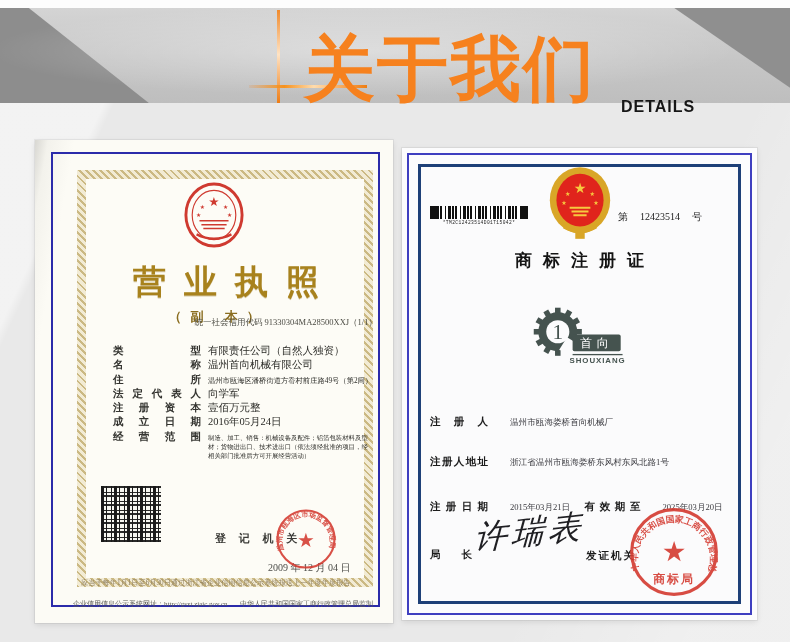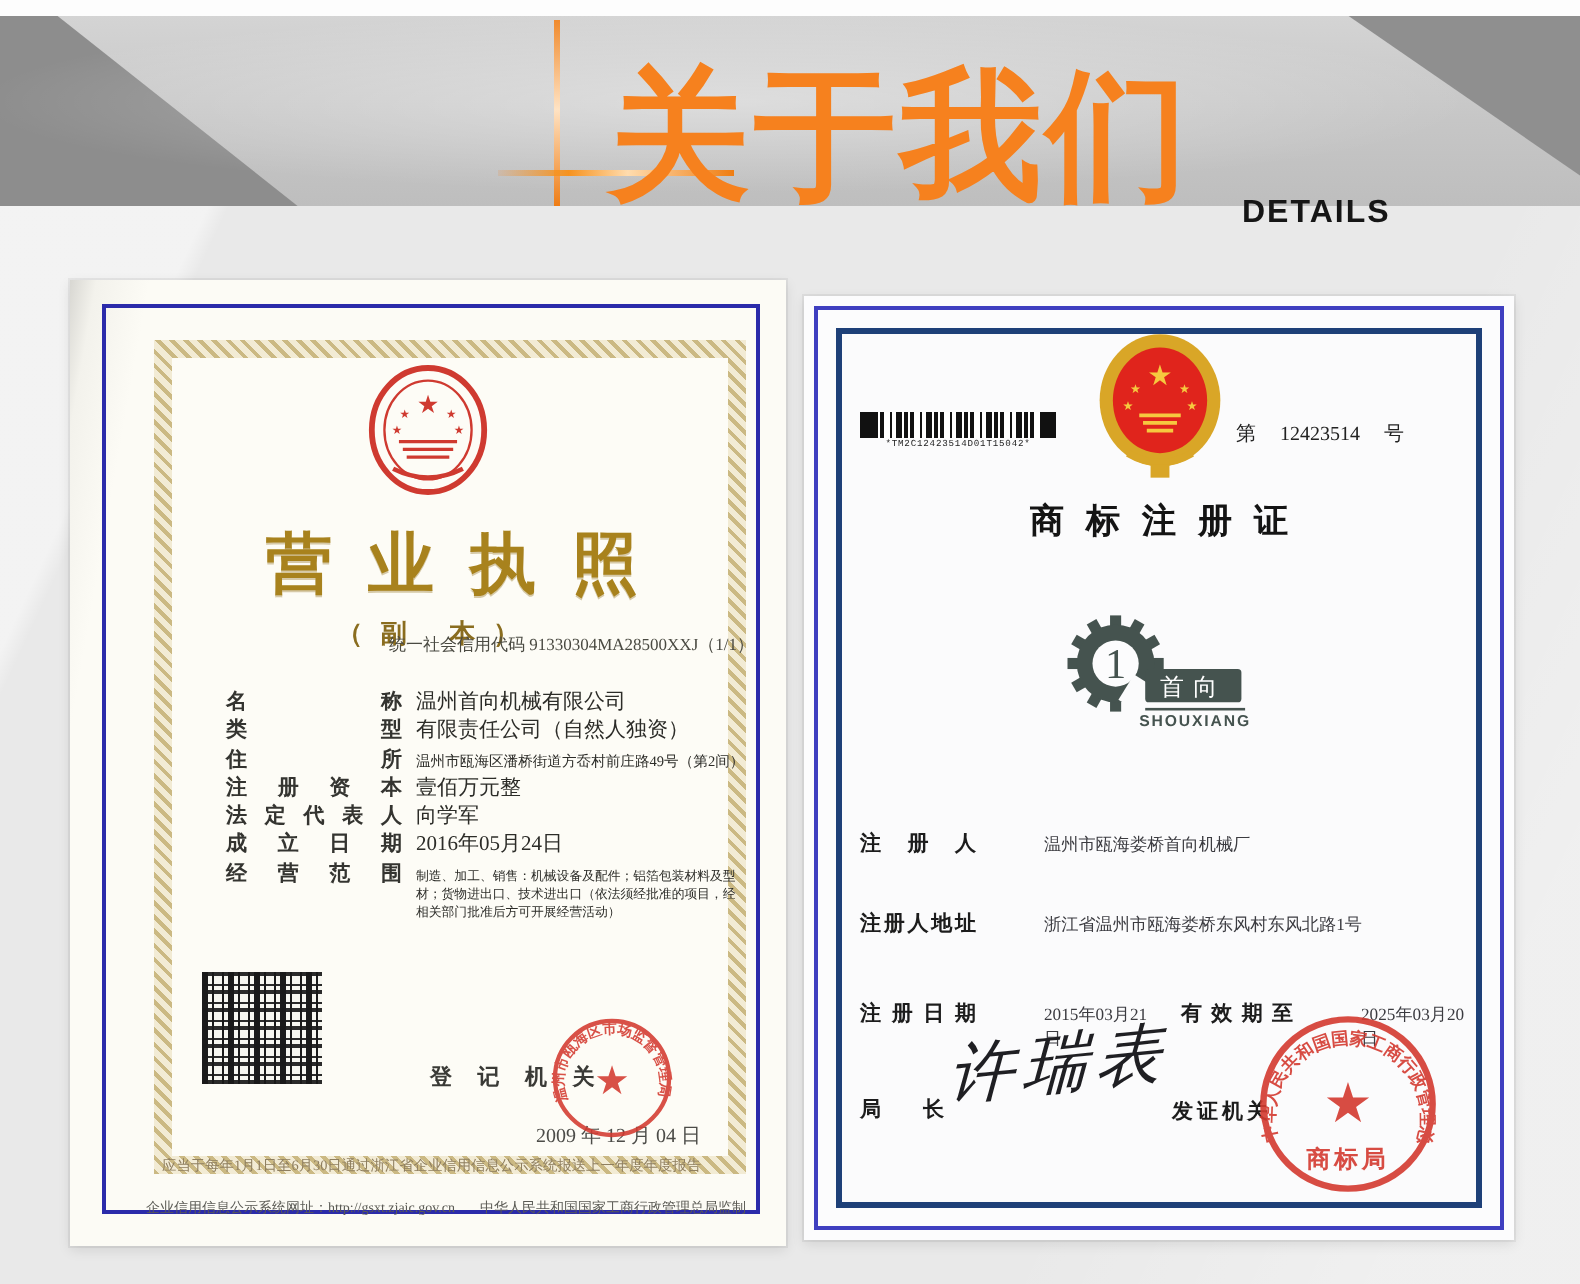--- a/index.html
+++ b/index.html
@@ -80,21 +80,21 @@
   .t-barnum{position:absolute;left:24px;top:72px;width:106px;text-align:center;font-size:4.6px;
        color:#222;letter-spacing:.4px;font-family:"Liberation Mono",monospace;}
   .t-emblem{position:absolute;left:50%;top:16px;transform:translateX(-50%);z-index:1;}
   .t-number{position:absolute;left:216px;top:62px;font-size:10px;color:#222;
        font-family:"Liberation Serif",serif;z-index:2;}
   .t-number span{margin-right:12px;}
   .t-number span:last-child{margin-right:0;}
   .t-title{position:absolute;left:0;right:0;top:101px;text-align:center;font-family:"Liberation Serif",serif;
        font-weight:bold;font-size:17px;letter-spacing:11px;text-indent:11px;color:#141414;}
   .t-logo{position:absolute;left:50%;top:156px;transform:translateX(-50%);}
-  .t-row{position:absolute;left:28px;display:flex;align-items:baseline;font-family:"Liberation Serif",serif;gap:12px;}
+  .t-row{position:absolute;left:28px;display:flex;align-items:baseline;font-family:"Liberation Serif",serif;}
   .t-reg-row{top:267px;}
   .t-addr-row{top:307px;}
   .tlabel{font-size:10.5px;font-weight:bold;color:#1c1c1c;width:58px;flex:none;
        text-align:justify;text-align-last:justify;}
   .tval{margin-left:22px;font-size:8.6px;color:#3b3b40;}
   .t-dates-row{top:352px;right:20px;}
   .t-dates-row .tval{width:104px;}
   .t-dates-row .tlabel2{font-size:10.5px;font-weight:bold;color:#1c1c1c;width:56px;flex:none;
        text-align:justify;text-align-last:justify;}
   .t-director{position:absolute;left:28px;top:400px;font-size:10.5px;font-weight:bold;color:#1c1c1c;
@@ -143,38 +143,38 @@
       <path d="M17,42 h30 M19,46 h26 M21,50 h22" stroke="#cf3a30" stroke-width="1.6"></path>
       <path d="M14,56 q18,9 36,0" stroke="#cf3a30" stroke-width="2.4" fill="none"></path>
     </svg>
 
     <div class="l-title">营业执照</div>
     <div class="l-copy">（副 本）</div>
     <div class="l-credit">统一社会信用代码 91330304MA28500XXJ（1/1）</div>
 
     <div class="l-fields">
       <div class="lrow">
+        <span class="flabel">类型</span>
+        <span class="fval">有限责任公司（自然人独资）</span>
+      </div>
+      <div class="lrow">
         <span class="flabel">名称</span>
         <span class="fval">温州首向机械有限公司</span>
       </div>
       <div class="lrow">
-        <span class="flabel">类型</span>
-        <span class="fval">有限责任公司（自然人独资）</span>
-      </div>
-      <div class="lrow">
         <span class="flabel">住所</span>
         <span class="fval small">温州市瓯海区潘桥街道方岙村前庄路49号（第2间）</span>
       </div>
       <div class="lrow">
+        <span class="flabel">法定代表人</span>
+        <span class="fval">向学军</span>
+      </div>
+      <div class="lrow">
         <span class="flabel">注册资本</span>
         <span class="fval">壹佰万元整</span>
-      </div>
-      <div class="lrow">
-        <span class="flabel">法定代表人</span>
-        <span class="fval">向学军</span>
       </div>
       <div class="lrow">
         <span class="flabel">成立日期</span>
         <span class="fval">2016年05月24日</span>
       </div>
       <div class="lrow">
         <span class="flabel">经营范围</span>
         <span class="fval wrap">制造、加工、销售：机械设备及配件；铝箔包装材料及型材；货物进出口、技术进出口（依法须经批准的项目，经相关部门批准后方可开展经营活动）</span>
       </div>
     </div>

